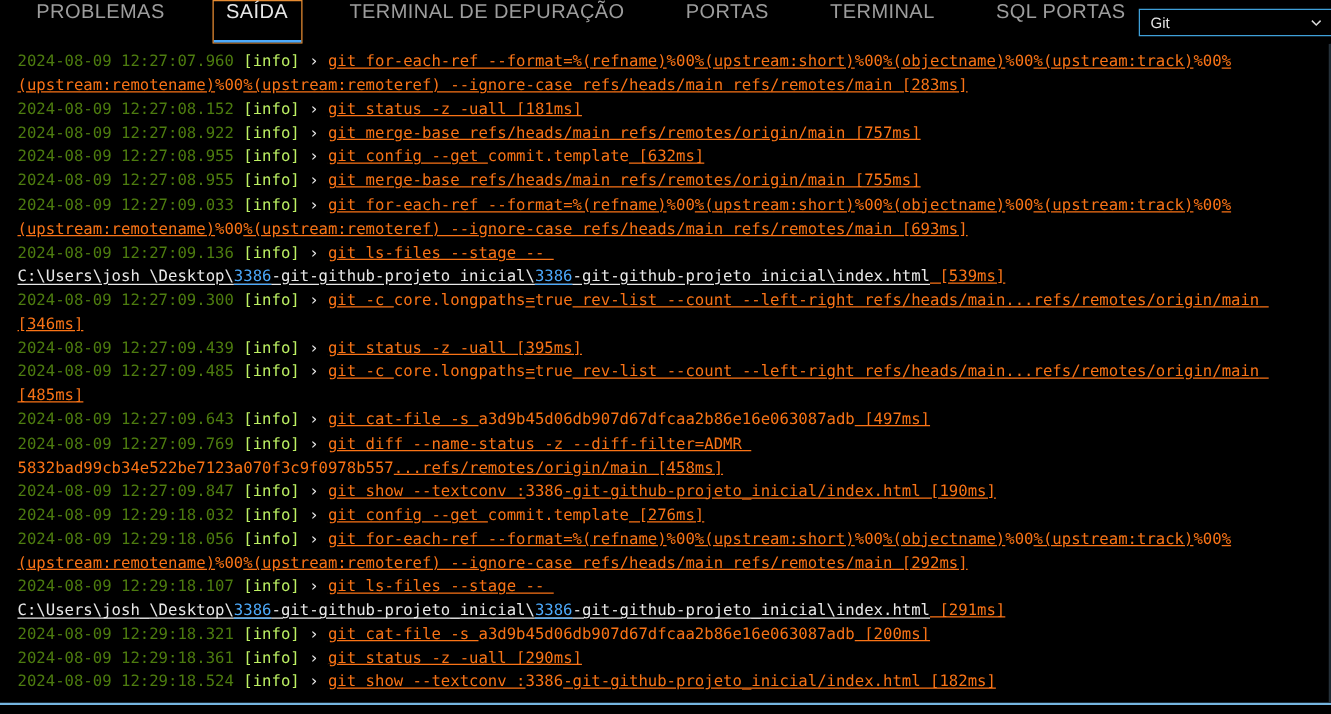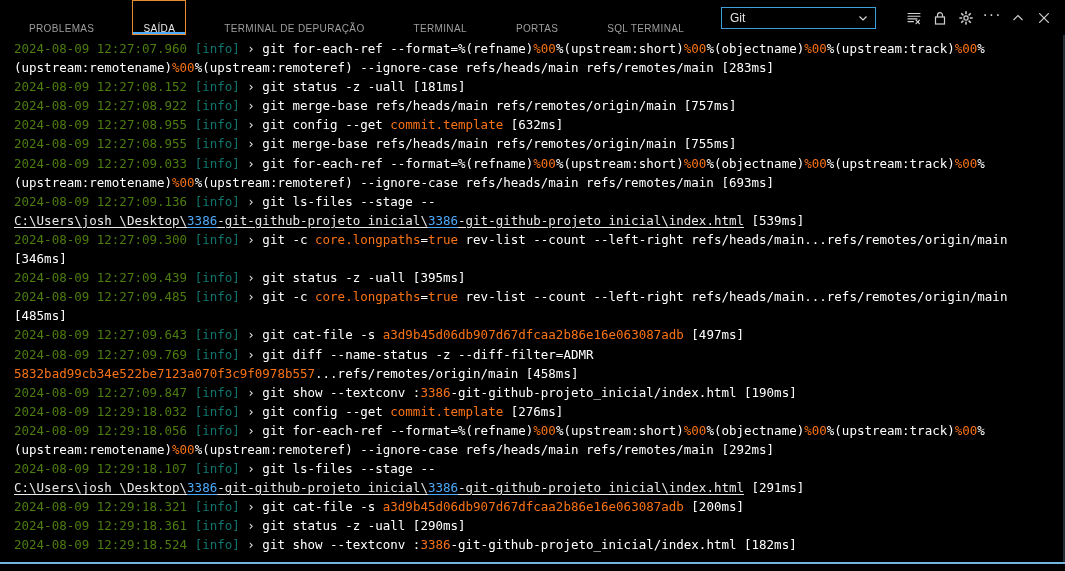--- a/index.html
+++ b/index.html
@@ -34,24 +34,24 @@
     padding: 0;
   }
   .tabs {
     display: flex;
     align-items: stretch;
     height: 35px;
     padding-left: 18px;
   }
   .tab {
     display: flex;
-    align-items: flex-end;
+    align-items: flex-start;
     height: 35px;
     padding: 0 10px;
-    font-size: 10px;
+    font-size: 16px;
     letter-spacing: 0.35px;
     color: #9d9d9d;
     white-space: nowrap;
     position: relative;
     box-sizing: border-box;
     border: 1px solid transparent;
   }
   .tab + .tab { margin-left: 27px; }
   .tab.active {
     color: #e7e7e7;
@@ -132,23 +132,23 @@
     color: #e8e8e8;
     white-space: pre-wrap;
     word-break: break-word;
     overflow: hidden;
   }
   .log-line {
     white-space: pre-wrap;
     word-break: break-word;
   }
   .ts   { color: #4d7c0f; }
-  .info { color: #0f766e; }
+  .info { color: #bef264; }
   .arrow{ color: #e8e8e8; }
-  .cmd  { color: #ffffff; }
+  .cmd  { color: #f97316; text-decoration: underline; }
   .lnk  { color: #f97316; }
   .path-link { color: #e8e8e8; text-decoration: underline; text-underline-offset: 2px; }
   .path-link .seg { color: #4daafc; text-decoration: underline; }
 
   
   .v-border {
     position: absolute;
     top: 0; bottom: 0;
     right: 0;
     width: 1px;
@@ -175,27 +175,27 @@
         <div class="tab">
           <span>PROBLEMAS</span>
         </div>
         <div class="tab active">
           <span>SAÍDA</span>
         </div>
         <div class="tab">
           <span>TERMINAL DE DEPURAÇÃO</span>
         </div>
         <div class="tab">
+          <span>PORTAS</span>
+        </div>
+        <div class="tab">
           <span>TERMINAL</span>
         </div>
         <div class="tab">
-          <span>PORTAS</span>
-        </div>
-        <div class="tab">
-          <span>SQL TERMINAL</span>
+          <span>SQL PORTAS</span>
         </div>
       </div>
 
     <div class="header-spacer"></div>
 
     <div class="header-actions">
 
       <div class="channel-select">
         <span class="label">Git</span>
         <span class="chev">

